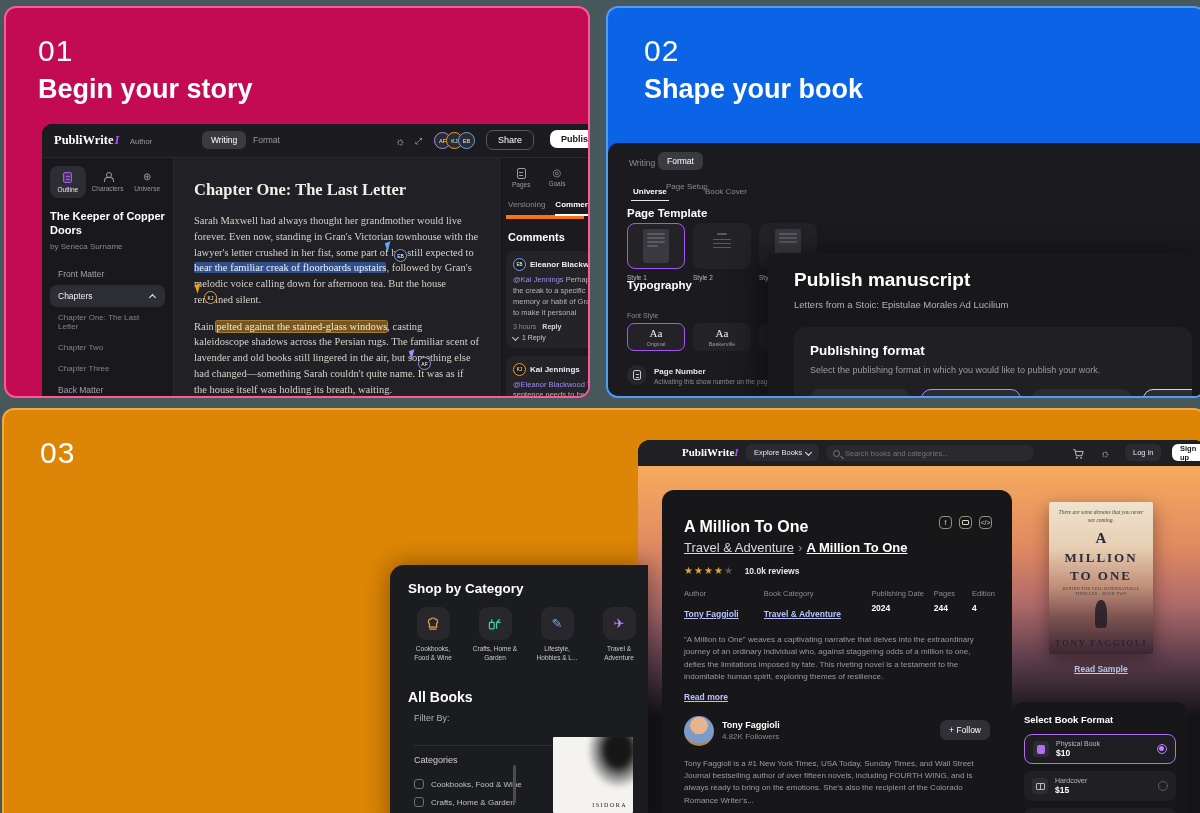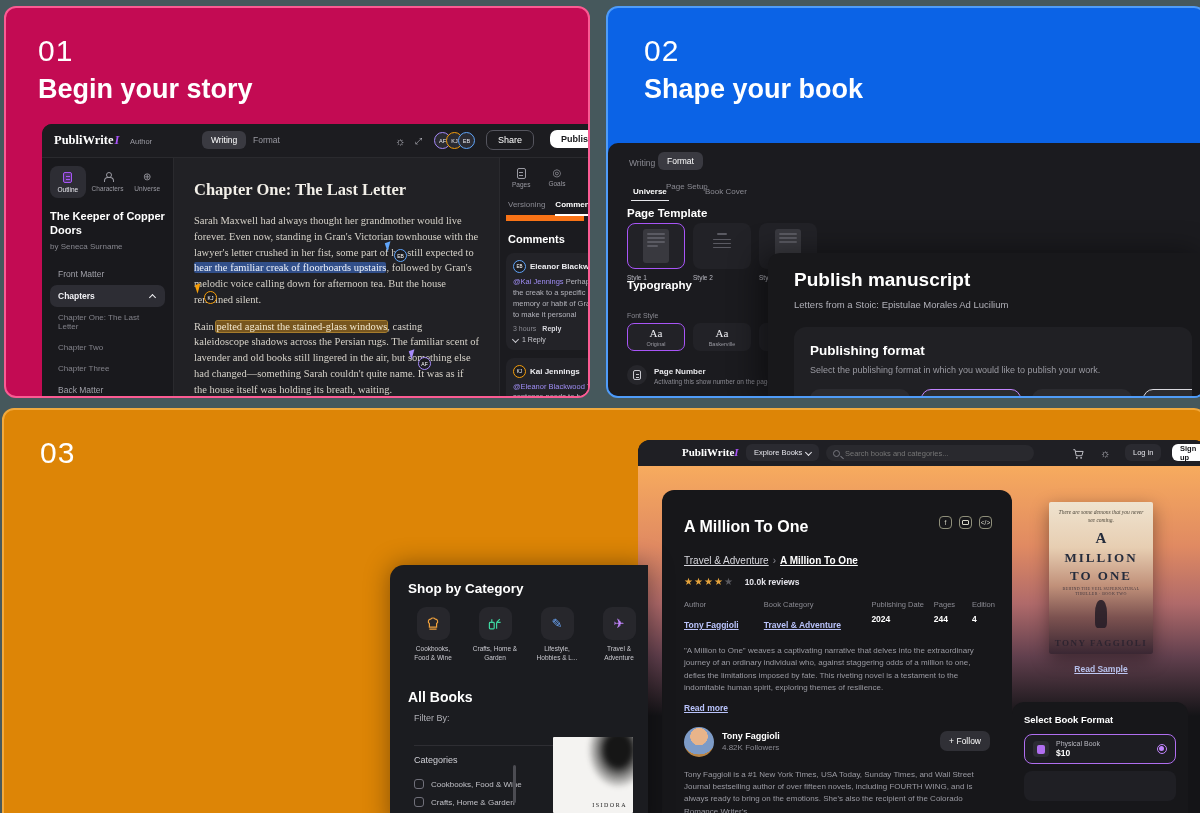--- a/index.html
+++ b/index.html
@@ -35,39 +35,39 @@
   .doc-ic.purple{color:#a855f7;background:rgba(168,85,247,.25)}
   .doc-ic::after{content:"";position:absolute;left:1.5px;top:3px;right:1.5px;height:1px;background:currentColor;box-shadow:0 3px 0 currentColor}
   .person{width:10px;height:10px;position:relative}
   .person::before{content:"";position:absolute;left:3px;top:0;width:4px;height:4px;border:1px solid currentColor;border-radius:50%}
   .person::after{content:"";position:absolute;left:1px;bottom:0;width:8px;height:4px;border:1px solid currentColor;border-bottom:none;border-radius:4px 4px 0 0}
   .g-ic{font-size:10px;line-height:1}
   .b-title{font-size:11px;font-weight:700;color:#fff;line-height:1.25;margin-bottom:4px}
   .b-author{font-size:8px;color:#87878f;margin-bottom:12px}
   .toc{font-size:8.5px;color:#a0a0a8}
   .toc>div{padding:6px 8px;border-radius:7px;position:relative}
-  .toc .on{background:#2d2d34;color:#f0f0f4;font-weight:700}
+  .toc .on{background:#2d2d34;color:#f0f0f4;font-weight:400}
   .toc .sub{color:#82828a;font-size:8px}
   .cv{display:inline-block;width:5px;height:5px;border-right:1.2px solid currentColor;border-bottom:1.2px solid currentColor}
   .cv.up{transform:rotate(-135deg)}.cv.down{transform:rotate(45deg)}
   .w-edit{position:absolute;left:132px;top:34px;right:91px;bottom:0;background:#212125;padding:22px 20px;overflow:hidden}
   .w-edit h1{font-family:"Liberation Serif",serif;font-size:16.5px;color:#f2efe8;margin-bottom:13px;font-weight:700}
   .w-edit p{font-family:"Liberation Serif",serif;font-size:10.5px;line-height:1.5;color:#d6d2c9;margin-bottom:11px}
   .hl-blue{background:rgba(64,119,222,.55);color:#eef2fa;border-radius:2px}
   .hl-amber{background:rgba(176,122,28,.6);box-shadow:0 0 0 1px rgba(222,164,48,.7);color:#f3e8cf;border-radius:2px}
   .cursor{position:absolute;z-index:3}
   .cur-arrow{width:0;height:0;border-top:9px solid;border-right:6px solid transparent;transform:rotate(-18deg)}
   .cur-badge{width:13px;height:13px;border-radius:50%;background:#1c1c20;color:#fff;font-size:5px;display:flex;align-items:center;justify-content:center;margin:-2px 0 0 8px}
   .cur-b .cur-arrow{border-top-color:#60a5fa}.cur-b .cur-badge{border:1.5px solid #60a5fa}
   .cur-o .cur-arrow{border-top-color:#f59e0b}.cur-o .cur-badge{border:1.5px solid #f59e0b}
   .cur-p .cur-arrow{border-top-color:#a78bfa}.cur-p .cur-badge{border:1.5px solid #a78bfa}
   .w-right{position:absolute;right:0;top:34px;bottom:0;width:91px;background:#1b1b1f;border-left:1px solid #2a2a2e;padding:8px 6px;overflow:hidden}
   .wr-icons{display:flex;gap:18px;justify-content:flex-start;padding:2px 6px 8px;color:#b0b0b8}
   .wr-ic{display:flex;flex-direction:column;align-items:center;gap:2px;font-size:6.5px;color:#9a9aa2}
-  .wr-tabs{display:flex;gap:10px;border-bottom:6px solid #f97316;padding:4px 2px 6px;font-size:8px}
+  .wr-tabs{display:flex;gap:10px;border-bottom:4px solid #f97316;padding:4px 2px 6px;font-size:8px}
   .wr-tabs .off{color:#8a8a92}
   .wr-tabs .on{color:#fff;font-weight:700;position:relative}
   .wr-tabs .on::after{content:"";position:absolute;left:0;right:-20px;bottom:-7px;height:2px;background:#fff}
   .wr-h{font-size:11px;font-weight:700;color:#fff;margin:12px 2px 8px}
   .cmt{background:#232328;border-radius:8px;padding:7px;margin-bottom:8px;width:110px}
   .cmt-head{display:flex;align-items:center;gap:4px;margin-bottom:4px}
   .cmt-av{width:13px;height:13px;border-radius:50%;background:#1c1c20;font-size:4.5px;color:#fff;display:flex;align-items:center;justify-content:center;flex:none}
   .cmt-av.b{border:1.5px solid #60a5fa}.cmt-av.o{border:1.5px solid #f59e0b}
   .cmt-name{font-size:8px;font-weight:700;color:#ececf0;white-space:nowrap}
   .cmt-body{font-size:7.5px;line-height:1.45;color:#b4b4bc}
@@ -119,21 +119,21 @@
   .search-pill{position:absolute;left:188px;top:5px;width:208px;height:16px;background:#29292e;border-radius:8px;display:flex;align-items:center;gap:5px;padding:0 7px}
   .search-glyph{width:7px;height:7px;border:1.2px solid #77777e;border-radius:50%;position:relative;flex:none}
   .search-glyph::after{content:"";position:absolute;left:6px;top:6px;width:4px;height:1.2px;background:#77777e;transform:rotate(40deg)}
   .search-pill input{background:transparent;border:none;outline:none;color:#9a9aa2;font-size:7.5px;width:100%;font-family:"Liberation Sans",sans-serif}
   .s-signup{position:absolute;left:534px;top:4px;height:17px;background:#fff;border-radius:6px;color:#141417;font-size:7.5px;font-weight:700;display:flex;align-items:center;padding:0 8px}
   .detail{position:absolute;left:24px;top:50px;width:350px;bottom:0;background:#17171a;border-radius:12px;padding:28px 22px;z-index:2}
   .d-title{font-size:16px;font-weight:700;color:#fff}
   .share-ics{position:absolute;right:20px;top:26px;display:flex;gap:7px}
   .share-ic{width:13px;height:13px;border:1px solid #8f8f7a;border-radius:4px;color:#d8d8c8;font-size:6.5px;display:flex;align-items:center;justify-content:center}
   .share-ic .rect{width:7px;height:5px;border:1px solid #d8d8c8;border-radius:1px}
-  .crumb{margin-top:19px;font-size:10px;color:#c9c9cf}
+  .crumb{margin-top:4px;font-size:13px;color:#c9c9cf}
   .crumb a{color:#d8d8de;text-decoration:underline}
   .crumb .b2{font-weight:700;color:#fff}
   .crumb .sep{margin:0 4px;color:#8a8a92}
   .stars{margin-top:10px;font-size:10px;letter-spacing:1px}
   .stars .g{color:#e5a33c}.stars .d{color:#5a5a60}
   .stars .rv{font-size:8.5px;color:#e4e4ea;letter-spacing:0;margin-left:7px;font-weight:700}
   .meta{display:flex;margin-top:13px}
   .meta .col{margin-right:0}
   .meta .lab{font-size:7.5px;color:#8a8a92;margin-bottom:5px}
   .meta .val{font-size:8.5px;color:#fff;font-weight:700}
@@ -466,20 +466,30 @@
           <span class="oic">
               <span class="pbook"></span>
             </span>
           <span>
               <div class="ol">Physical Book</div>
               <div class="op">$10</div>
             </span>
           <span class="radio sel"></span>
         </div>
         <div class="opt">
+          <span class="oic">
+              <span class="obook"></span>
+            </span>
+          <span>
+              <div class="ol dim">Hardcover</div>
+              <div class="op">$15</div>
+            </span>
+          <span class="radio"></span>
+        </div>
+        <div class="opt">
           
           
           
         </div>
       </div>
     </div>
 
     <div class="shop">
       <div class="shop-h">Shop by Category</div>
       <div class="tiles">

